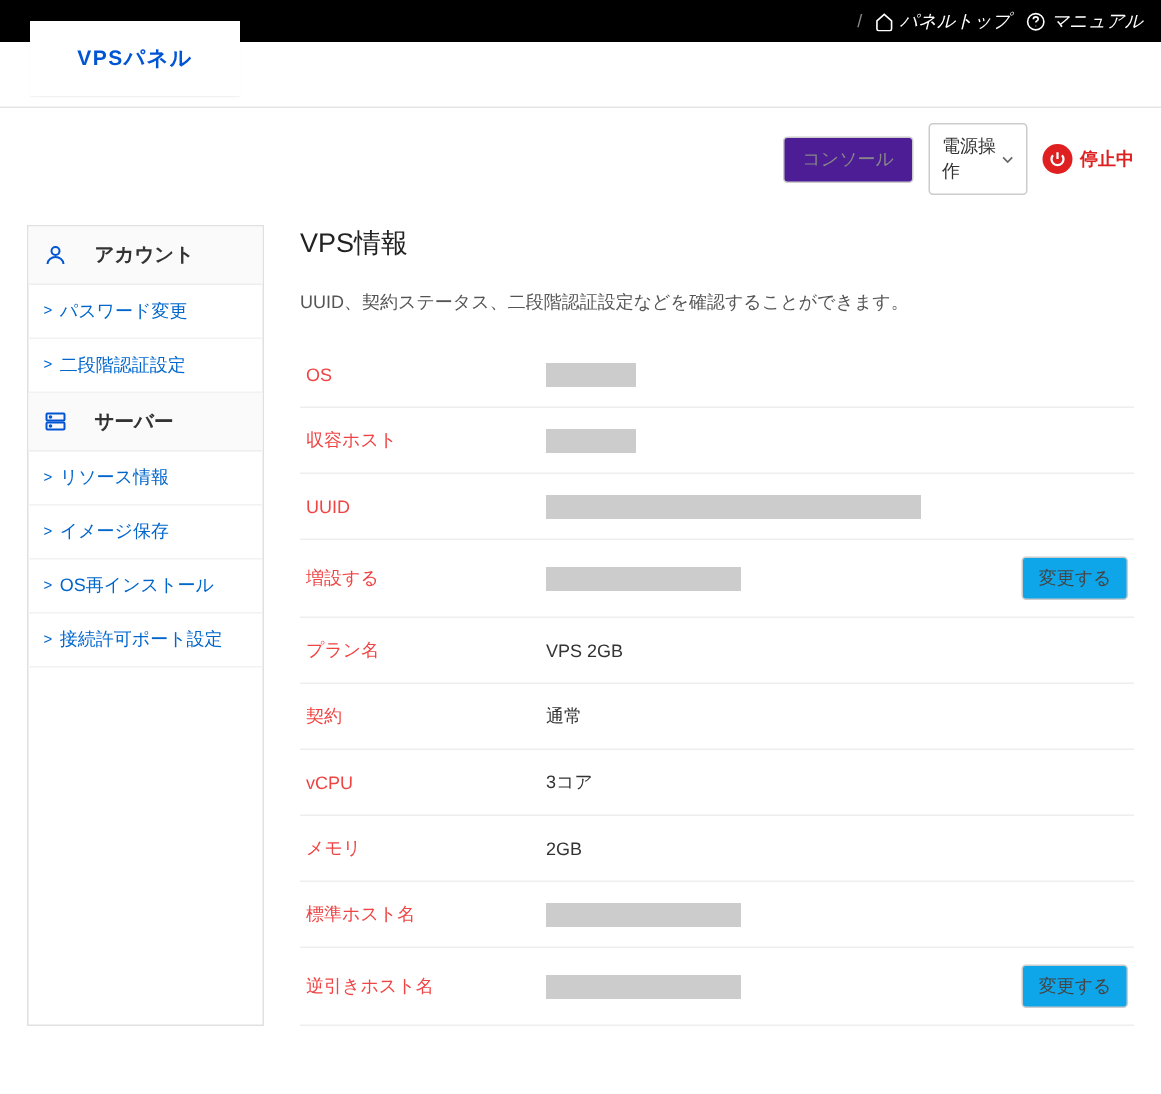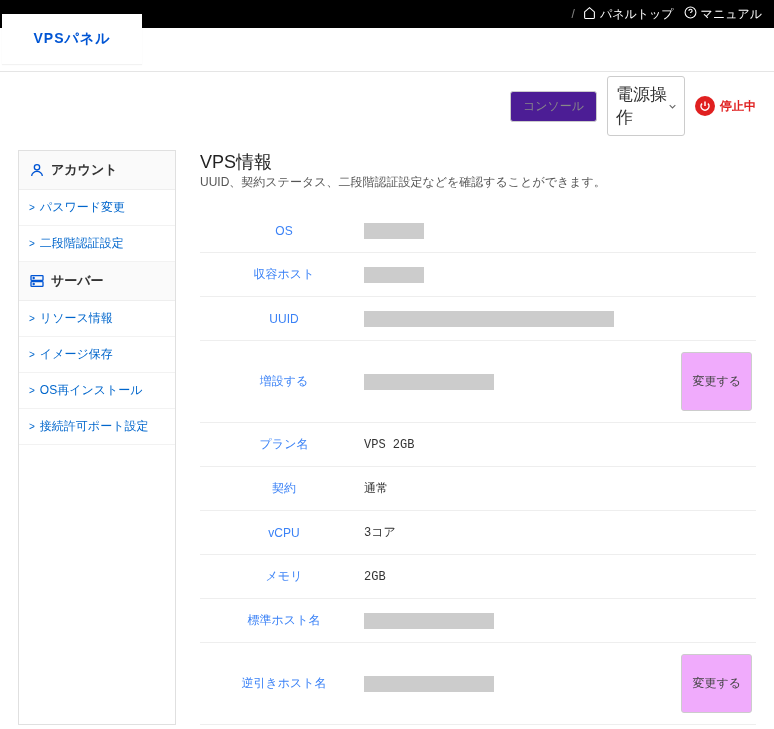--- a/index.html
+++ b/index.html
@@ -22,30 +22,30 @@
     .top-bar .redacted-top {
       position: absolute;
       left: 240px;
       top: 4px;
       width: 280px;
       height: 20px;
       background: #000;
     }
     .top-bar .slash { color: #888; margin-right: 8px; font-size: 12px; }
     .top-links { display: flex; gap: 10px; color: #fff; font-size: 12px; }
-    .top-link { display: flex; gap: 4px; cursor: pointer; }
+    .top-link { display: flex; align-items: center; gap: 4px; cursor: pointer; font-style: italic; }
     .top-link svg { width: 13px; height: 13px; }
     .logo-row {
       position: relative;
       height: 44px;
       border-bottom: 1px solid #e5e5e5;
     }
     .logo-box {
       position: absolute;
-      left: 2px;
+      left: 20px;
       top: -14px;
       background: #fff;
       width: 140px;
       height: 50px;
       display: flex;
       align-items: center;
       justify-content: center;
       z-index: 2;
       box-shadow: 0 1px 1px rgba(0,0,0,0.05);
     }
@@ -63,66 +63,66 @@
       background: #4c1d95;
       color: #888;
       padding: 6px 12px;
       font-size: 12px;
       border-radius: 3px;
       cursor: pointer;
     }
     .power-select {
       border: 1px solid #ccc;
       padding: 6px 8px;
-      font-size: 17px;
+      font-size: 12px;
       border-radius: 3px;
-      width: 78px;
+      width: 66px;
       background: #fff;
       display: flex;
       justify-content: space-between;
       align-items: center;
       cursor: pointer;
     }
     .power-select svg { width: 9px; height: 9px; }
     .status-ind { display: flex; align-items: center; gap: 5px; color: #e02020; font-size: 12px; font-weight: bold; justify-content: flex-end; }
     .status-ind .circ {
       width: 20px; height: 20px; border-radius: 50%; background: #e02020;
       display: flex; align-items: center; justify-content: center;
     }
     .status-ind .circ svg { width: 12px; height: 12px; }
     .content-wrap { display: flex; gap: 24px; padding: 22px 18px; }
     .sidebar { width: 158px; border: 1px solid #e0e0e0; background: #fff; }
     .side-head {
-      display: flex; align-items: center; gap: 6px;
+      display: flex; align-items: center; gap: 18px;
       padding: 10px 10px; font-size: 13px; color: #333; font-weight: bold;
       border-bottom: 1px solid #eee; background: #fafafa;
     }
     .side-head svg { width: 16px; height: 16px; }
     .side-item {
       display: flex; align-items: center; gap: 2px;
       padding: 9px 10px; font-size: 12px; color: #0066cc;
       border-bottom: 1px solid #f2f2f2; cursor: pointer;
     }
     .side-item .chev { color: #0066cc; font-size: 10px; margin-right: 3px; }
     .main { flex: 1; }
     .main h1 { font-size: 18px; font-weight: normal; color: #222; }
-    .desc { font-size: 12px; color: #555; margin-bottom: 18px; }
+    .desc { font-size: 12px; color: #555; margin-bottom: 18px; margin-top: 19px; }
     .info-row {
       display: flex; align-items: center;
       padding: 11px 4px; border-bottom: 1px solid #eee;
       min-height: 44px;
     }
-    .info-row .label { width: 160px; font-size: 12px; color: #3b82f6; text-align: center; }
-    .info-row .value { flex: 1; font-size: 12px; color: #333; font-family: Liberation Mono, monospace; }
+    .info-row .label { width: 160px; font-size: 12px; color: #ef4444; }
+    .info-row .value { flex: 1; font-size: 12px; color: #333; }
     .info-row .action { }
     .redact { display: inline-block; background: #ccc; height: 16px; vertical-align: middle; }
     .r60 { width: 60px; } .r130 { width: 130px; } .r250 { width: 250px; } .r45 { width: 45px; }
     .btn-sm {
-      border: 1px solid #ccc; background: #f0abfc; font-size: 12px; color: #444;
-      padding: 20px 10px; border-radius: 3px; cursor: pointer;
+      border: 1px solid #ccc; background: #0ea5e9; font-size: 12px; color: #444;
+      padding: 5px 10px; border-radius: 3px; cursor: pointer;
     }
   </style>
 </head>
 <body>
 
 <div class="top-bar">
   <div class="redacted-top"></div>
   <span class="slash">/</span>
   <div class="top-links">
     <div class="top-link">

